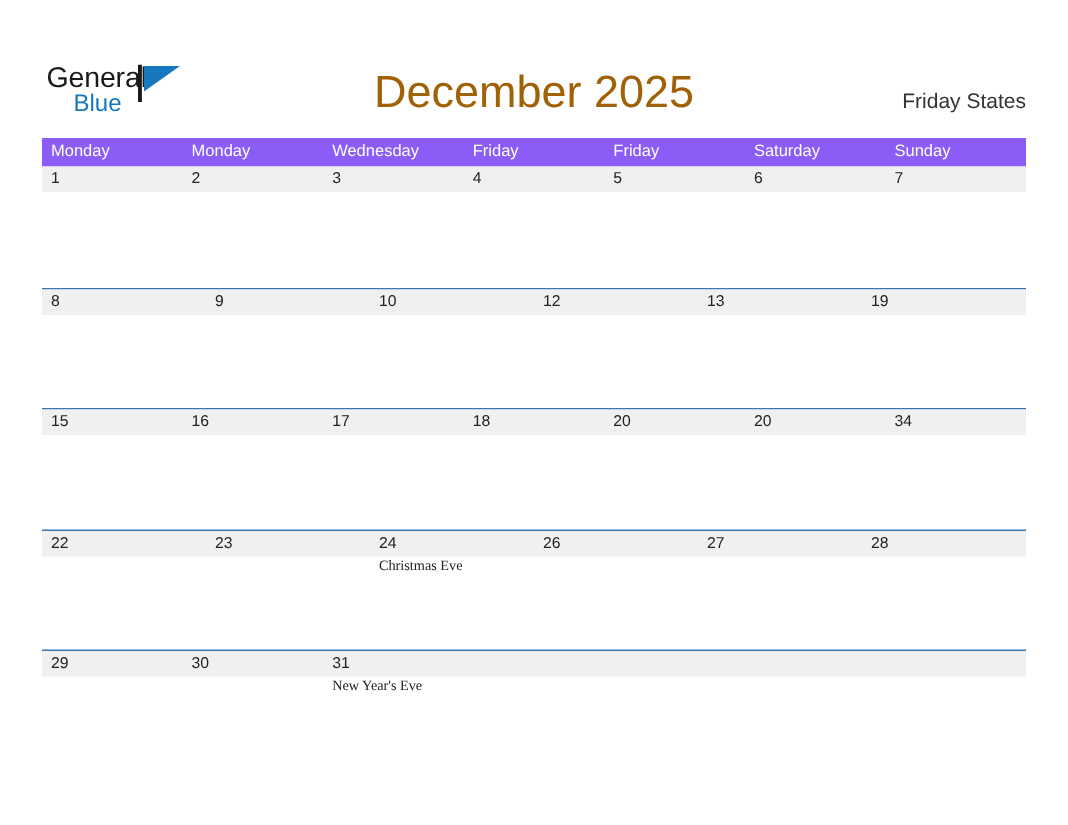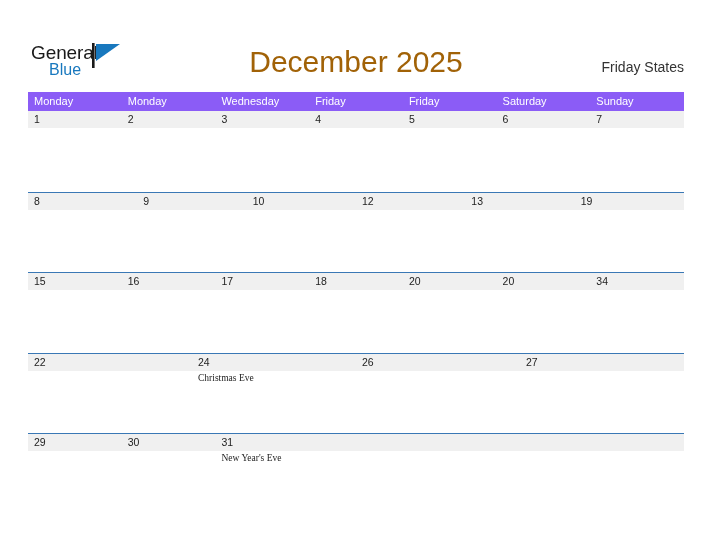--- a/index.html
+++ b/index.html
@@ -288,33 +288,41 @@
           </div>
         </div>
         <div class="week-row">
           <div class="week-band"></div>
           <div class="week-cells">
             <div class="day-cell">
               <span class="day-num">22</span>
               <div class="day-events"></div>
             </div>
             <div class="day-cell">
+              <span class="day-num">23</span>
+              <div class="day-events"></div>
+            </div>
+            <div class="day-cell">
               <span class="day-num">24</span>
               <div class="day-events">
                 <span class="day-event">Christmas Eve</span>
               </div>
             </div>
             <div class="day-cell">
               <span class="day-num">26</span>
               <div class="day-events"></div>
             </div>
             <div class="day-cell">
               <span class="day-num">27</span>
               <div class="day-events"></div>
             </div>
+            <div class="day-cell">
+              <span class="day-num">28</span>
+              <div class="day-events"></div>
+            </div>
           </div>
         </div>
         <div class="week-row">
           <div class="week-band"></div>
           <div class="week-cells">
             <div class="day-cell">
               <span class="day-num">29</span>
               <div class="day-events"></div>
             </div>
             <div class="day-cell">

